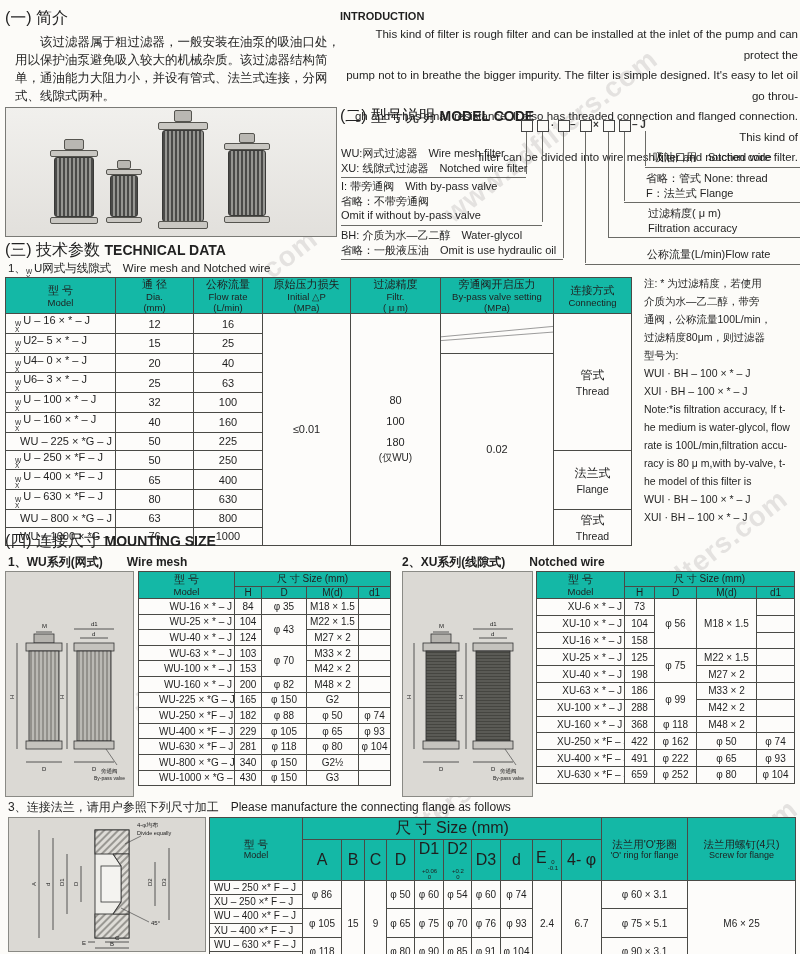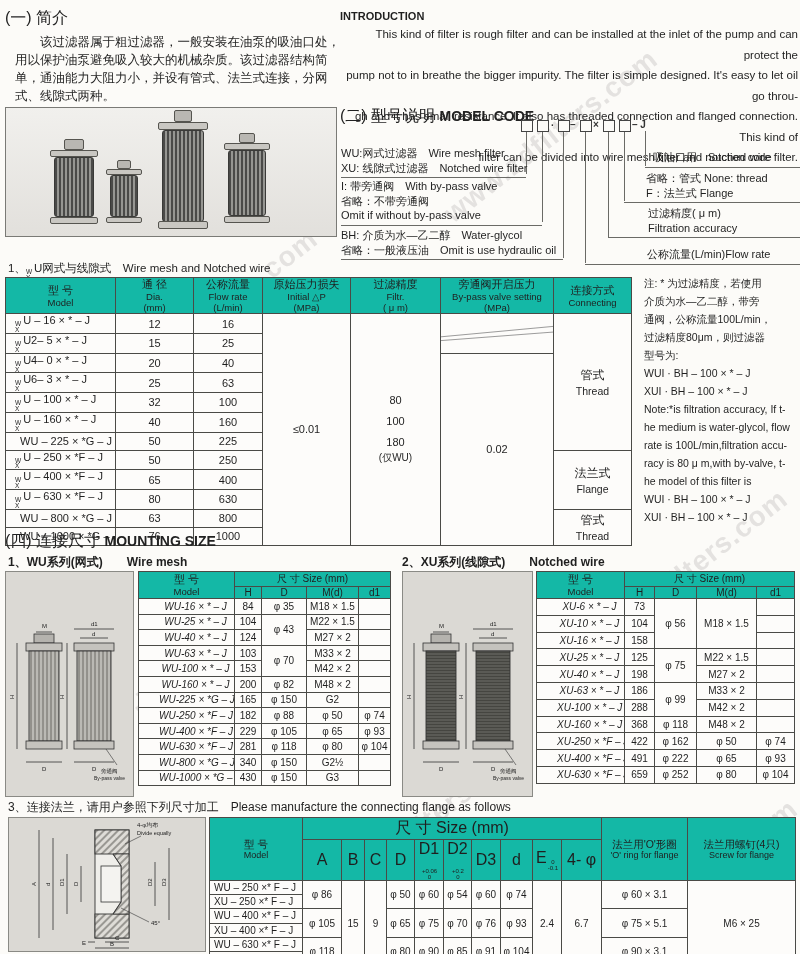--- a/index.html
+++ b/index.html
@@ -41,21 +41,21 @@
   .tech th{height:11px;}
   .spread div{margin:9px 0;font-size:11px;}
   .spread div:last-child{font-size:10px;margin-top:-6px;}
   .conn div{margin:1px 0;}
   .conn div:first-child{font-size:12px;}
   .conn div:last-child{font-size:10.5px;}
   .diagcell{padding:0;}
   .diagcell svg{width:100%;height:100%;display:block;}
   .mtable{font-size:10px;}
   .mtable td{height:14.6px;font-size:10px;white-space:nowrap;}
-  .mtable td.mdl{text-align:center;padding-left:20px;font-style:italic;}
+  .mtable td.mdl{text-align:right;padding-left:20px;}
   .xut td{height:15.8px;}
   .ftable td{height:13.2px;font-size:10px;white-space:nowrap;}
   .ftable td.mdl{text-align:left;padding-left:4px;}
   .ftable th div:first-child{font-size:10.5px;}
   .ftable th div:not(:first-child){font-size:9px;}
   .wx{display:inline-flex;flex-direction:column;font-size:6.5px;line-height:.9;margin-right:2px;vertical-align:-2px;}
   .wx i,.tol i{font-style:normal;}
   .tol{display:inline-flex;flex-direction:column;font-size:6px;line-height:1;margin-left:1px;vertical-align:-1px;}
   
   .note{width:156px;font-size:10.5px;line-height:18px;white-space:nowrap;}
@@ -160,20 +160,24 @@
       <div>F：法兰式 Flange</div>
     </div>
   <div class="lblock" style="left:608px;top:206px;width:188px;padding-left:40px;">
       <div>过滤精度( μ m)</div>
       <div>Filtration accuracy</div>
     </div>
   <div class="lblock" style="left:585px;top:247px;width:211px;padding-left:62px;">
       <div>公称流量(L/min)Flow rate</div>
     </div>
 
+  <div class="abs h-sec" style="left:5px;top:240px;">
+    <span>(三) 技术参数</span>
+    <b>TECHNICAL DATA</b>
+  </div>
   <div class="abs h-sub" style="left:8px;top:261px;font-weight:normal;font-size:11.5px;">
     <span>1、</span><span class="wx">
         <i>W</i>
         <i>X</i>
       </span><span>U网式与线隙式　Wire mesh and Notched wire</span>
   </div>
 
   <table class="abs tech" style="left:5px;top:277px;">
     <colgroup>
         <col style="width:110px">

